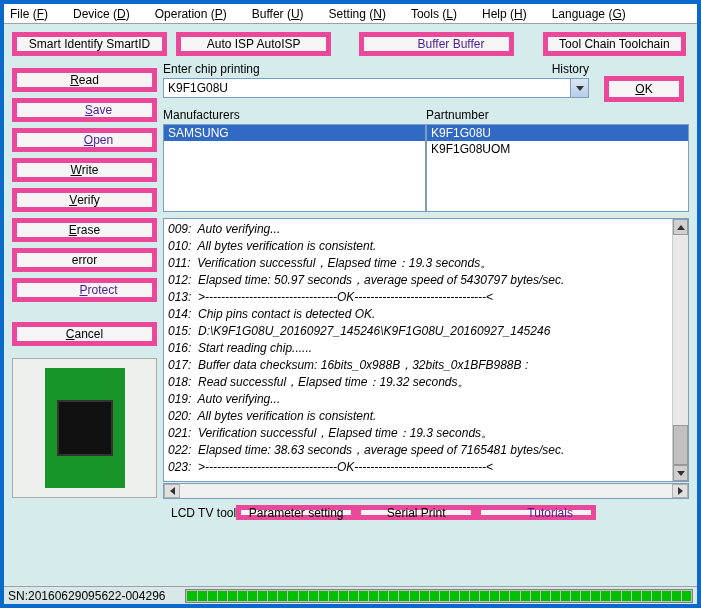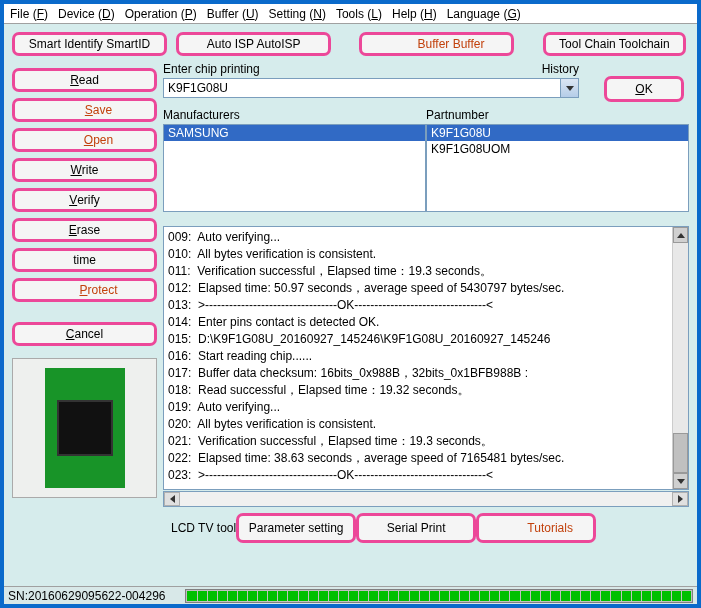--- a/index.html
+++ b/index.html
@@ -1,46 +1,46 @@
 <!DOCTYPE html>
 <html><head>
 <meta charset="utf-8">
 <style>
 * { box-sizing: border-box; margin: 0; padding: 0; font-family: Arial, sans-serif; font-size: 12px; }
 body { width: 701px; height: 608px; background: #0a6acb; overflow: hidden; }
 .content { position: absolute; top: 4px; left: 4px; right: 4px; bottom: 4px; background: #d6ecec; }
-.menubar { height: 20px; background: #ffffff; display: flex; align-items: center; padding-left: 2px; gap: 2px; border-bottom: 1px solid #a0a0a0; }
+.menubar { height: 20px; background: #ffffff; display: flex; align-items: center; padding-left: 2px; gap: 17px; border-bottom: 1px solid #a0a0a0; }
 .menu-item { padding: 2px 4px; cursor: pointer; }
 .key { text-decoration: underline; }
 .toolbar { display: flex; gap: 6px; padding: 8px 8px 4px 8px; }
 .main-row { display: flex; padding: 0 8px; gap: 6px; }
 .left-col { width: 145px; display: flex; flex-direction: column; gap: 6px; padding-top: 8px; }
 .right-col { flex: 1; display: flex; flex-direction: column; }
-.btn { background: #f5f5f5; border: 3px solid #ec4899; border-radius: 7px; height: 24px; display: flex; align-items: center; justify-content: center; cursor: pointer; }
-.btn-disabled { color: #c2410c; padding-left: 28px; }
-.section-top { display: flex; gap: 20px; padding: 2px 0 6px 0; }
+.btn { background: #f5f5f5; border: 5px solid #ec4899; border-radius: 0; height: 24px; display: flex; align-items: center; justify-content: center; cursor: pointer; }
+.btn-disabled { color: #4c1d95; padding-left: 28px; }
+.section-top { display: flex; gap: 10px; padding: 2px 0 6px 0; }
 .chip-section { flex: 1; }
 .label { font-size: 12px; margin-bottom: 2px; display: block; }
 .label-row { display: flex; justify-content: space-between; }
 .combo { display: flex; width: 100%; height: 20px; border: 1px solid #7b9ebd; background: #fff; }
 .combo-input { flex: 1; border: none; padding: 0 4px; outline: none; }
 .combo-btn { width: 18px; background: linear-gradient(#dce6f3, #b5cde8); border-left: 1px solid #7b9ebd; display: flex; align-items: center; justify-content: center; cursor: pointer; }
 .ok-section { width: 90px; display: flex; align-items: center; justify-content: center; padding-top: 14px; }
 .btn-ok { width: 80px; height: 26px; }
-.lists-row { display: flex; gap: 0; margin-bottom: 14px; }
+.lists-row { display: flex; gap: 0; margin-bottom: 6px; }
 .list-col { flex: 1; }
 .listbox { height: 88px; border: 1px solid #7b9ebd; background: #fff; overflow: auto; }
 .list-item { padding: 1px 4px; cursor: pointer; }
 .list-selected { background: #316ac5; color: #fff; }
-.log-box { height: 264px; border: 1px solid #7b9ebd; background: #fff; overflow: auto; padding: 2px 4px; font-size: 12px; position: relative; }
+.log-box { height: 264px; border: 1px solid #7b9ebd; background: #fff; overflow: auto; padding: 2px 4px; font-size: 12px; position: relative; font-style: italic; }
 .log-line { white-space: pre; line-height: 17px; }
 .hscroll { height: 16px; border: 1px solid #7b9ebd; background: #f0f0f0; margin-top: 1px; display:flex; }
 .hscroll-btn { width:16px; background:#e0e0e0; border:1px solid #b0b0b0; display:flex; align-items:center; justify-content:center; }
 .bottom-bar { display: flex; align-items: center; padding: 6px 8px 2px 8px; }
-.btn-bottom { width: 120px; height: 30px; }
+.btn-bottom { width: 120px; height: 15px; }
 .statusbar { position: absolute; bottom: 0; left: 0; right: 0; height: 18px; background: #d8e8e8; border-top: 1px solid #a0a0a0; display: flex; align-items: center; padding: 0 4px; }
 .sn { font-size: 12px; }
 .progress { flex: 1; height: 14px; margin-left: 20px; background: #c0c0c0; border: 1px solid #808080; display: flex; gap: 1px; padding: 1px; }
 .prog-seg { flex: 1; background: #00c000; }
 .device-img { width: 145px; height: 140px; background: #eef0ee; border: 1px solid #aaa; display: flex; align-items: center; justify-content: center; position: relative; margin-top: 6px; }
 .pcb { width: 80px; height: 120px; background: #189428; position: relative; display:flex; align-items:center; justify-content:center; }
 .chip { width: 56px; height: 56px; background: #111; border: 2px solid #333; }
 .vscroll { position: absolute; top: 0; right: 0; bottom: 0; width: 16px; background: #e8e8e8; border-left: 1px solid #ccc; display:flex; flex-direction:column; }
 .vbtn { height:16px; background:#d0d0d0; border:1px solid #999; display:flex; align-items:center; justify-content:center; }
 .vthumb { flex:0 0 40px; background:#c0c0c0; border:1px solid #999; margin-top:auto; }
@@ -77,21 +77,21 @@
     <div class="left-col">
       <div class="btn">
           <span class="key">R</span>
           <span id="lb-read" textcontent="Read">ead</span>
         </div>
       <div class="btn btn-disabled"><span class="key">S</span>ave</div>
       <div class="btn btn-disabled"><span class="key">O</span>pen</div>
       <div class="btn"><span class="key">W</span>rite</div>
       <div class="btn"><span class="key">V</span>erify</div>
       <div class="btn"><span class="key">E</span>rase</div>
-      <div class="btn">time</div>
+      <div class="btn">error</div>
       <div class="btn btn-disabled"><span class="key">P</span>rotect</div>
       <div style="height:8px"></div>
       <div class="btn"><span class="key">C</span>ancel</div>
       <div class="device-img">
         <div class="pcb">
             <div class="chip"></div>
           </div>
       </div>
     </div>
 
@@ -129,21 +129,21 @@
             </div>
         </div>
       </div>
 
       <div class="log-box" id="log-box">
         <div class="log-line">009:  Auto verifying...</div>
           <div class="log-line">010:  All bytes verification is consistent.</div>
           <div class="log-line">011:  Verification successful，Elapsed time：19.3 seconds。</div>
           <div class="log-line">012:  Elapsed time: 50.97 seconds，average speed of 5430797 bytes/sec.</div>
           <div class="log-line">013:  &gt;---------------------------------OK---------------------------------&lt;</div>
-          <div class="log-line">014:  Enter pins contact is detected OK.</div>
+          <div class="log-line">014:  Chip pins contact is detected OK.</div>
           <div class="log-line">015:  D:\K9F1G08U_20160927_145246\K9F1G08U_20160927_145246</div>
           <div class="log-line">016:  Start reading chip......</div>
           <div class="log-line">017:  Buffer data checksum: 16bits_0x988B，32bits_0x1BFB988B :</div>
           <div class="log-line">018:  Read successful，Elapsed time：19.32 seconds。</div>
           <div class="log-line">019:  Auto verifying...</div>
           <div class="log-line">020:  All bytes verification is consistent.</div>
           <div class="log-line">021:  Verification successful，Elapsed time：19.3 seconds。</div>
           <div class="log-line">022:  Elapsed time: 38.63 seconds，average speed of 7165481 bytes/sec.</div>
           <div class="log-line">023:  &gt;---------------------------------OK---------------------------------&lt;</div>
           <div class="vscroll">

